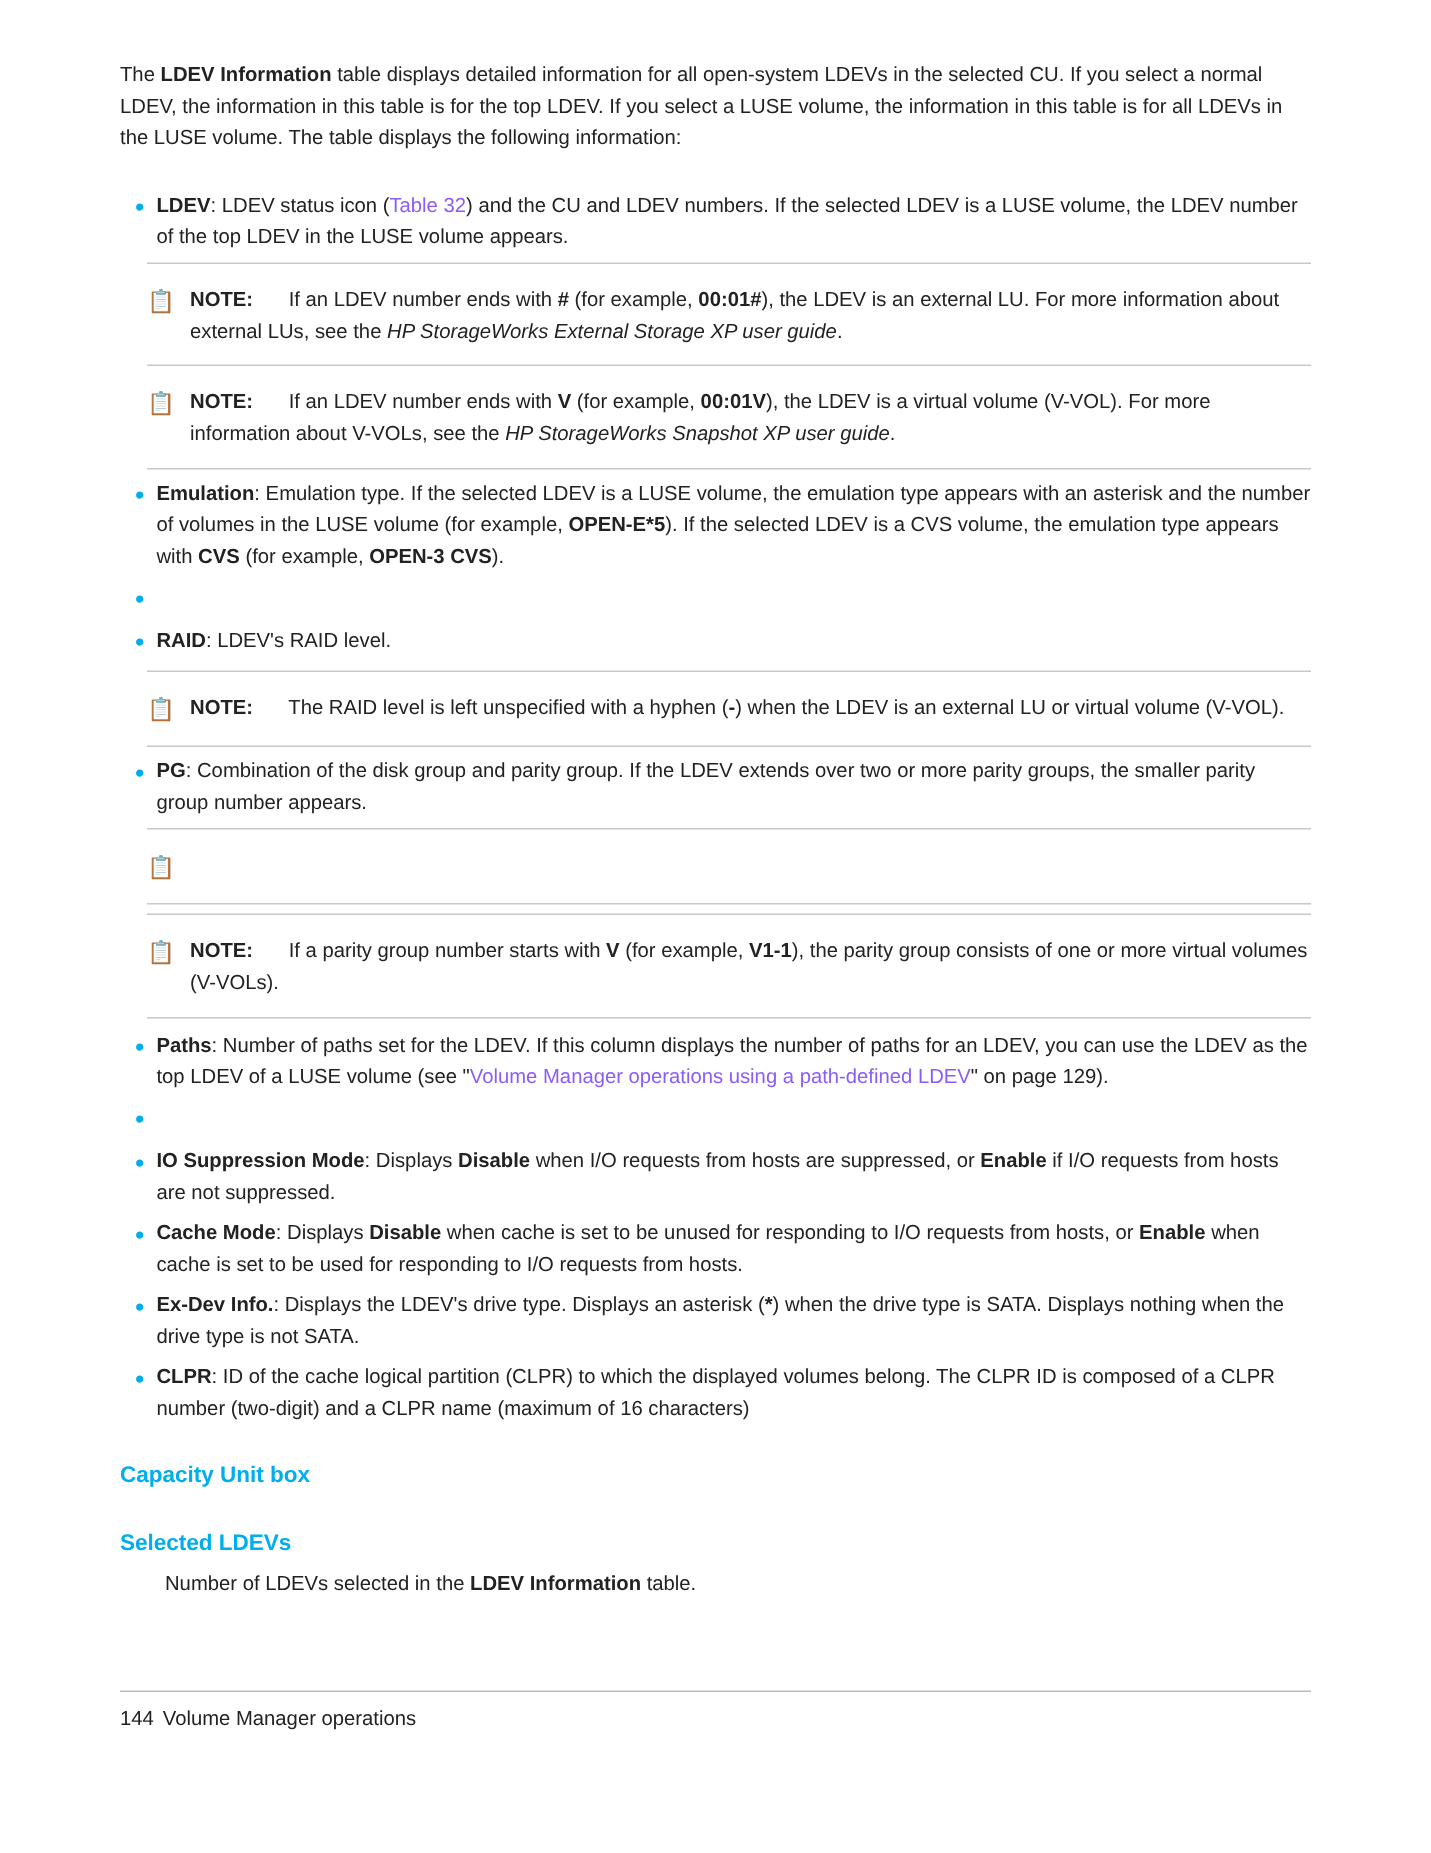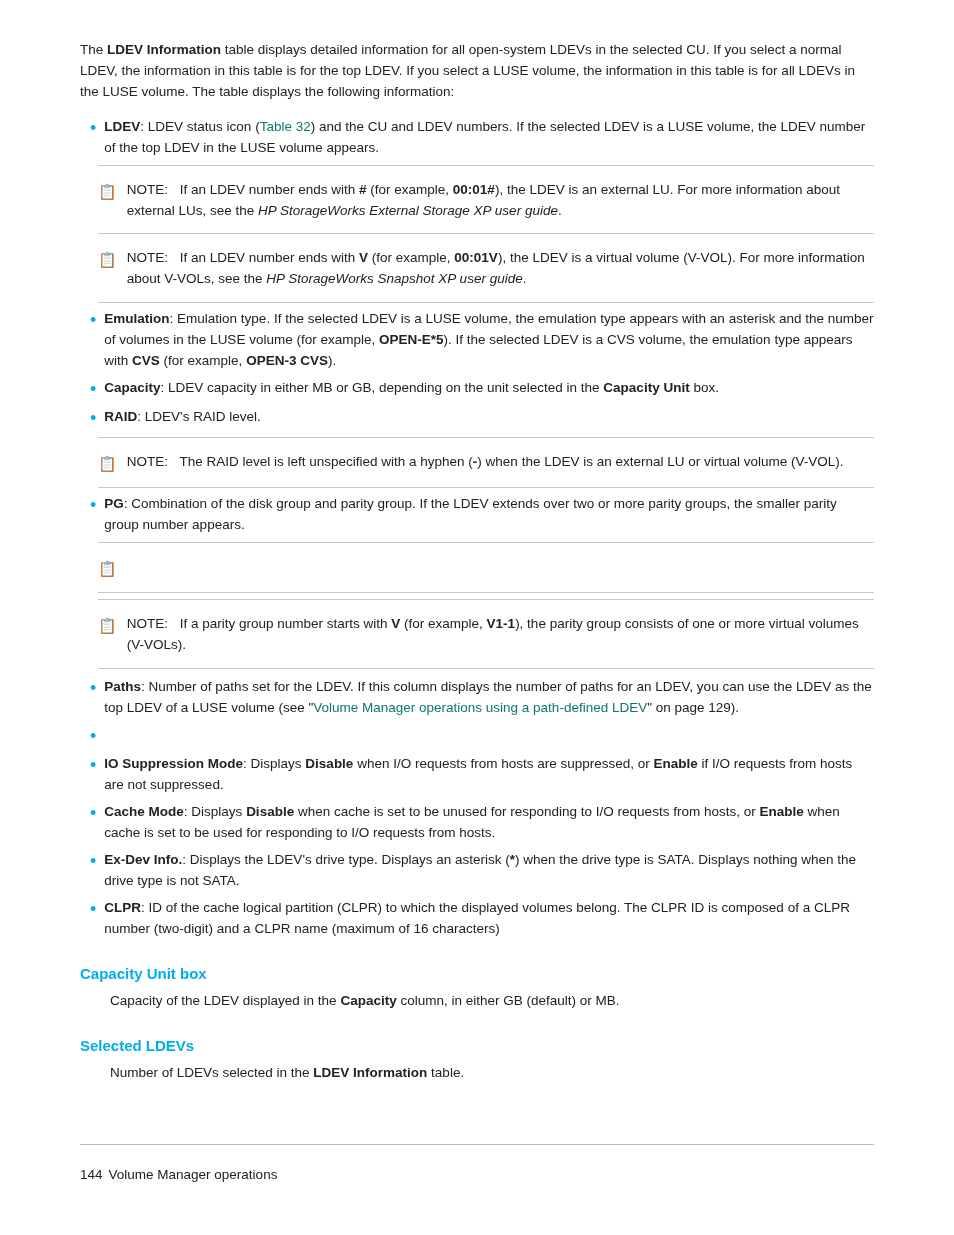--- a/index.html
+++ b/index.html
@@ -7,21 +7,21 @@
       font-family: Arial, Helvetica, sans-serif;
       font-size: 13.5px;
       color: #222;
       background: #fff;
       width: 954px;
       min-height: 1235px;
       padding: 40px 80px 60px 80px;
       line-height: 1.55;
     }
     .main-para {
-      margin-bottom: 14px;
+      margin-bottom: 24px;
     }
     .bullet-list {
       list-style: none;
       padding: 0;
       margin: 0 0 4px 0;
     }
     .bullet-list > li {
       display: flex;
       align-items: flex-start;
       margin-bottom: 6px;
@@ -34,27 +34,27 @@
       margin-right: 8px;
       flex-shrink: 0;
     }
     .bullet-text {
       flex: 1;
     }
     b, strong {
       font-weight: bold;
     }
     .link-blue {
-      color: #0f766e;
+      color: #8b5cf6;
       text-decoration: none;
       text-align: right;
     }
     .note-label {
-      font-weight: normal;
-      margin-right: 8px;
+      font-weight: bold;
+      margin-right: 20px;
     }
     hr.divider {
       border: none;
       border-top: 1px solid #c8c8c8;
       margin: 6px 0 6px 0;
     }
     .section-heading {
       color: #00adef;
       font-size: 15px;
       font-weight: bold;
@@ -122,23 +122,20 @@
 
 <ul class="bullet-list" style="margin-top:6px;">
   <li>
     <span class="bullet-dot">•</span>
     <span class="bullet-text">
       <b>Emulation</b>: Emulation type. If the selected LDEV is a LUSE volume, the emulation type appears with an asterisk and the number of volumes in the LUSE volume (for example, <b>OPEN-E*5</b>). If the selected LDEV is a CVS volume, the emulation type appears with <b>CVS</b> (for example, <b>OPEN-3 CVS</b>).
     </span>
   </li>
   <li>
     <span class="bullet-dot">•</span>
-    <span class="bullet-text">
-      <b>Capacity</b>: LDEV capacity in either MB or GB, depending on the unit selected in the <b>Capacity Unit</b> box.
-    </span>
   </li>
   <li>
     <span class="bullet-dot">•</span>
     <span class="bullet-text">
       <b>RAID</b>: LDEV's RAID level.
     </span>
   </li>
 </ul>
 
 <div class="note-block">
@@ -213,28 +210,25 @@
   <li>
     <span class="bullet-dot">•</span>
     <span class="bullet-text">
       <b>CLPR</b>: ID of the cache logical partition (CLPR) to which the displayed volumes belong. The CLPR ID is composed of a CLPR number (two-digit) and a CLPR name (maximum of 16 characters)
     </span>
   </li>
 </ul>
 
 <div style="margin-top: 14px;">
   <div class="section-heading">Capacity Unit box</div>
-  <div class="section-body">
-    Capacity of the LDEV displayed in the <b>Capacity</b> column, in either GB (default) or MB.
-  </div>
 </div>
 
 <div style="margin-top: 14px;">
   <div class="section-heading">Selected LDEVs</div>
   <div class="section-body">
     Number of LDEVs selected in the <b>LDEV Information</b> table.
   </div>
 </div>
 
-<div style="margin-top: 60px; border-top: 1px solid #bbb; padding-top: 20px; display: flex; gap: 6px;">
+<div style="margin-top: 60px; border-top: 1px solid #bbb; padding-top: 8px; display: flex; gap: 6px;">
   <span>144</span>
   <span>Volume Manager operations</span>
 </div>
 
 </body></html>

